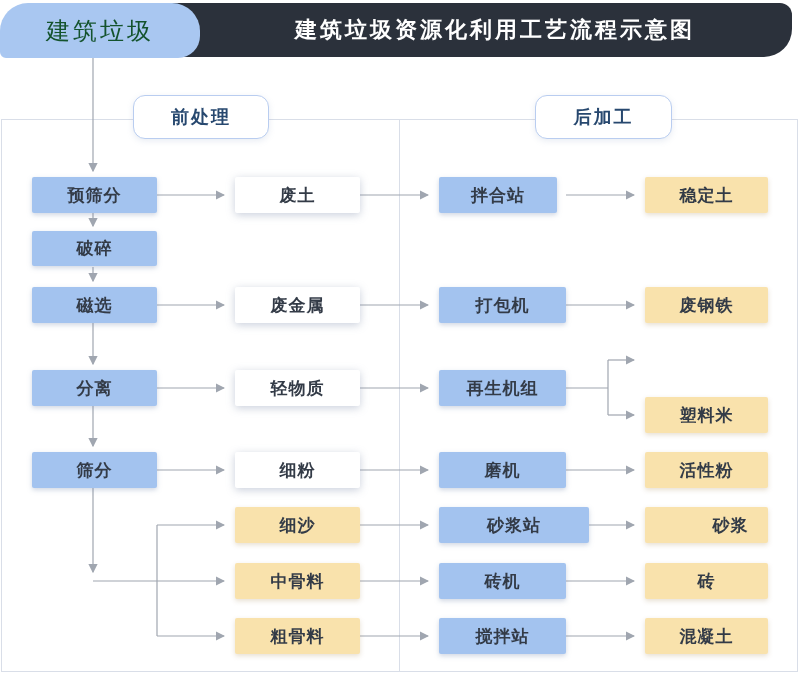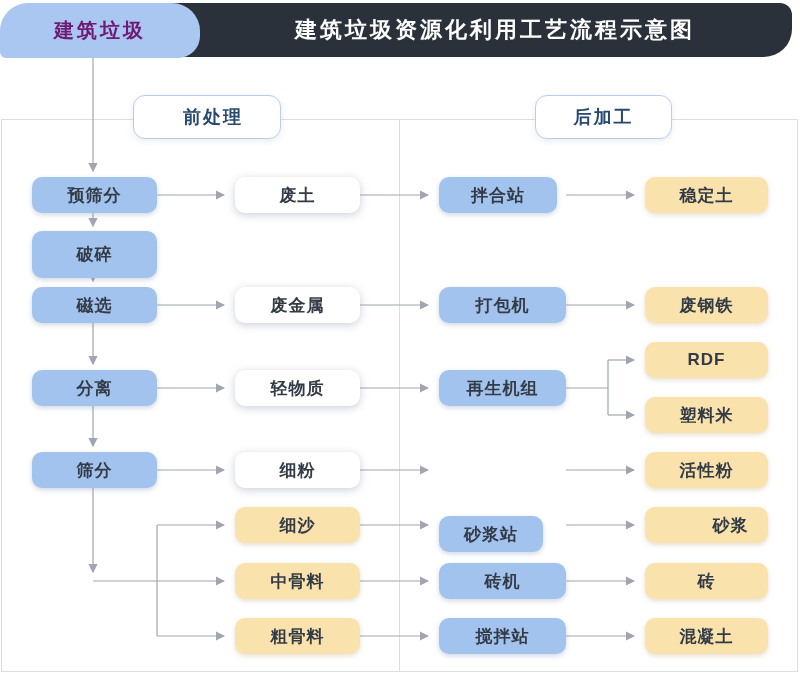--- a/index.html
+++ b/index.html
@@ -14,48 +14,48 @@
   }
   .title-text{
     position:absolute;left:200px;right:10px;top:3px;height:54px;z-index:3;
     display:flex;align-items:center;justify-content:center;
     color:var(--title-text);font-size:22px;font-weight:bold;letter-spacing:3px;
   }
   .header-tab{
     position:absolute;left:0;top:3px;width:200px;height:55px;z-index:4;
     background:var(--tab-bg);border-radius:28px 28px 22px 6px;
     display:flex;align-items:center;justify-content:center;
-    color:#701a75;font-size:20px;font-weight:bold;letter-spacing:3px;
+    color:#14532d;font-size:24px;font-weight:normal;letter-spacing:3px;
   }
   
   .panel-wrap{
     position:absolute;left:1px;top:119px;width:797px;height:553px;
     border:1px solid var(--panel-border);box-sizing:border-box;z-index:0;
     background:#ffffff;
   }
   .panel-divider{
     position:absolute;left:397px;top:0;bottom:0;width:1px;
     background:var(--panel-border);
   }
   .section-chip{
     position:absolute;height:42px;z-index:3;background:#ffffff;
     border:1px solid var(--chip-border);border-radius:12px;
     display:flex;align-items:center;justify-content:center;
     color:var(--chip-text);font-size:18px;font-weight:bold;letter-spacing:2px;
     box-shadow:0 2px 6px rgba(130,150,190,.18);
   }
-  .chip-pre{left:133px;top:95px;width:134px;padding-left:12px;}
+  .chip-pre{left:133px;top:95px;width:134px;}
   .chip-post{left:535px;top:95px;width:135px;}
   
   .edges-layer{position:absolute;left:0;top:0;z-index:1;}
   
   .nodes-layer{position:absolute;left:0;top:0;width:800px;height:676px;z-index:2;pointer-events:none;}
   .node{
     position:absolute;display:flex;align-items:center;justify-content:center;
-    border-radius:10px;font-size:17px;font-weight:600;color:var(--node-text);
+    border-radius:2px;font-size:17px;font-weight:600;color:var(--node-text);
     letter-spacing:1px;box-sizing:border-box;
   }
   .node.process{background:var(--blue);box-shadow:0 2px 5px rgba(120,140,175,.35);}
   .node.intermediate{background:#ffffff;box-shadow:0 2px 8px rgba(120,135,165,.40);}
   .node.product{background:var(--yellow);box-shadow:0 2px 5px rgba(175,150,105,.30);}
 </style>
 </head>
 <body>
 
 <div class="title-bar"></div>
@@ -102,38 +102,38 @@
     <path d="M566,581 L634,581" fill="none" stroke="#a0a6b0" stroke-width="1.2" marker-end="url(#arrow)"></path>
     <path d="M566,636 L634,636" fill="none" stroke="#a0a6b0" stroke-width="1.2" marker-end="url(#arrow)"></path>
     <path d="M566,388 L608,388" fill="none" stroke="#a0a6b0" stroke-width="1.2"></path>
     <path d="M608,360 L608,415" fill="none" stroke="#a0a6b0" stroke-width="1.2"></path>
     <path d="M608,360 L634,360" fill="none" stroke="#a0a6b0" stroke-width="1.2" marker-end="url(#arrow)"></path>
     <path d="M608,415 L634,415" fill="none" stroke="#a0a6b0" stroke-width="1.2" marker-end="url(#arrow)"></path>
   </svg>
 
 <div class="nodes-layer">
     <div class="node process" style="left: 32px; top: 177px; width: 125px; height: 36px;">预筛分</div>
-    <div class="node process" style="left: 32px; top: 231px; width: 125px; height: 47px;">破碎</div>
+    <div class="node process" style="left: 32px; top: 231px; width: 125px; height: 35px;">破碎</div>
     <div class="node process" style="left: 32px; top: 287px; width: 125px; height: 36px;">磁选</div>
     <div class="node process" style="left: 32px; top: 370px; width: 125px; height: 36px;">分离</div>
     <div class="node process" style="left: 32px; top: 452px; width: 125px; height: 36px;">筛分</div>
     <div class="node intermediate" style="left: 235px; top: 177px; width: 125px; height: 36px;">废土</div>
     <div class="node intermediate" style="left: 235px; top: 287px; width: 125px; height: 36px;">废金属</div>
     <div class="node intermediate" style="left: 235px; top: 370px; width: 125px; height: 36px;">轻物质</div>
     <div class="node intermediate" style="left: 235px; top: 452px; width: 125px; height: 36px;">细粉</div>
     <div class="node product" style="left: 235px; top: 507px; width: 125px; height: 36px;">细沙</div>
     <div class="node product" style="left: 235px; top: 563px; width: 125px; height: 36px;">中骨料</div>
     <div class="node product" style="left: 235px; top: 618px; width: 125px; height: 36px;">粗骨料</div>
     <div class="node process" style="left: 439px; top: 177px; width: 118px; height: 36px;">拌合站</div>
     <div class="node process" style="left: 439px; top: 287px; width: 127px; height: 36px;">打包机</div>
     <div class="node process" style="left: 439px; top: 370px; width: 127px; height: 36px;">再生机组</div>
-    <div class="node process" style="left: 439px; top: 507px; width: 104px; height: 36px; margin-top: 9px;">砂浆站</div>
+    <div class="node process" style="left: 439px; top: 452px; width: 127px; height: 36px;">磨机</div>
+    <div class="node process" style="left: 439px; top: 507px; width: 150px; height: 36px;">砂浆站</div>
     <div class="node process" style="left: 439px; top: 563px; width: 127px; height: 36px;">砖机</div>
     <div class="node process" style="left: 439px; top: 618px; width: 127px; height: 36px;">搅拌站</div>
     <div class="node product" style="left: 645px; top: 177px; width: 123px; height: 36px;">稳定土</div>
     <div class="node product" style="left: 645px; top: 287px; width: 123px; height: 36px;">废钢铁</div>
-    <div class="node product" style="left: 645px; top: 342px; width: 123px; height: 36px;">RDF</div>
     <div class="node product" style="left: 645px; top: 397px; width: 123px; height: 36px;">塑料米</div>
     <div class="node product" style="left: 645px; top: 452px; width: 123px; height: 36px;">活性粉</div>
     <div class="node product" style="left: 645px; top: 507px; width: 123px; height: 36px; padding-left: 48px;">砂浆</div>
     <div class="node product" style="left: 645px; top: 563px; width: 123px; height: 36px;">砖</div>
     <div class="node product" style="left: 645px; top: 618px; width: 123px; height: 36px;">混凝土</div>
   </div>
 
 </body></html>

